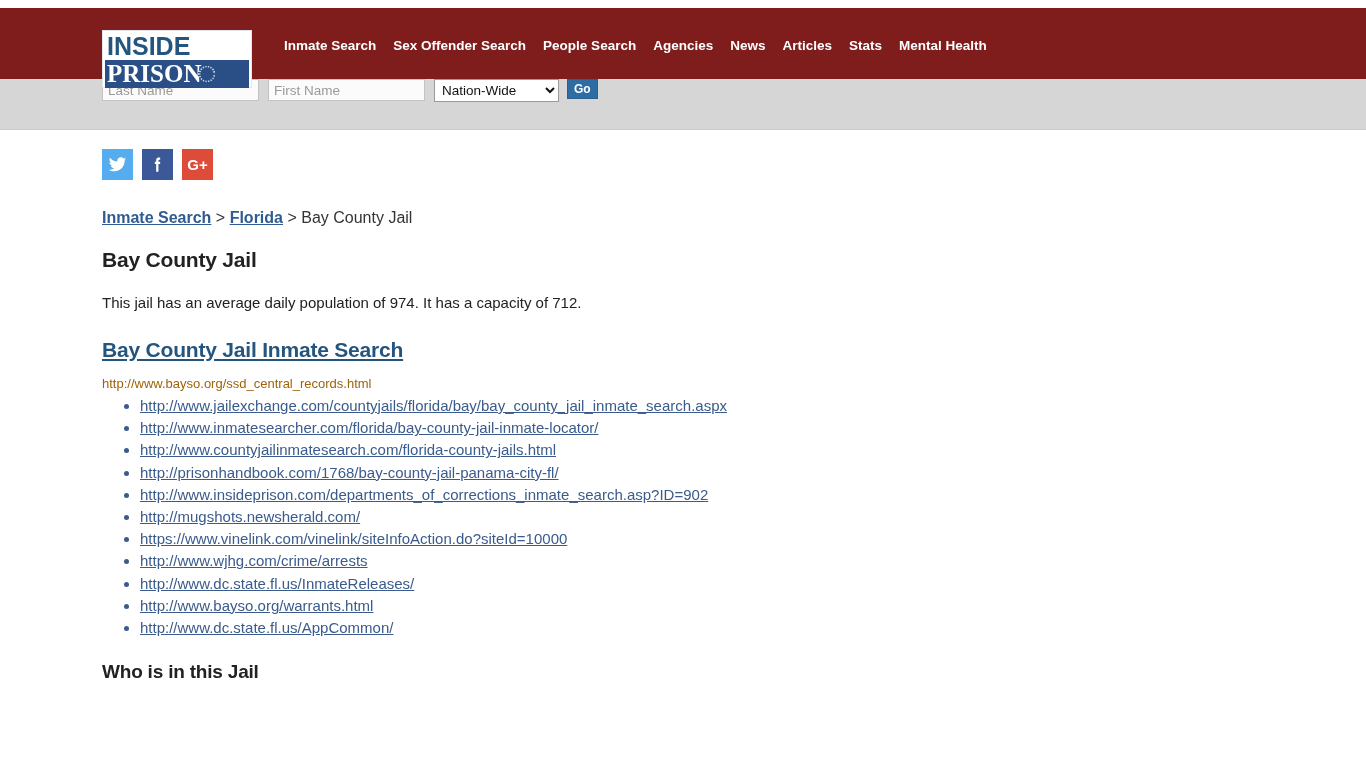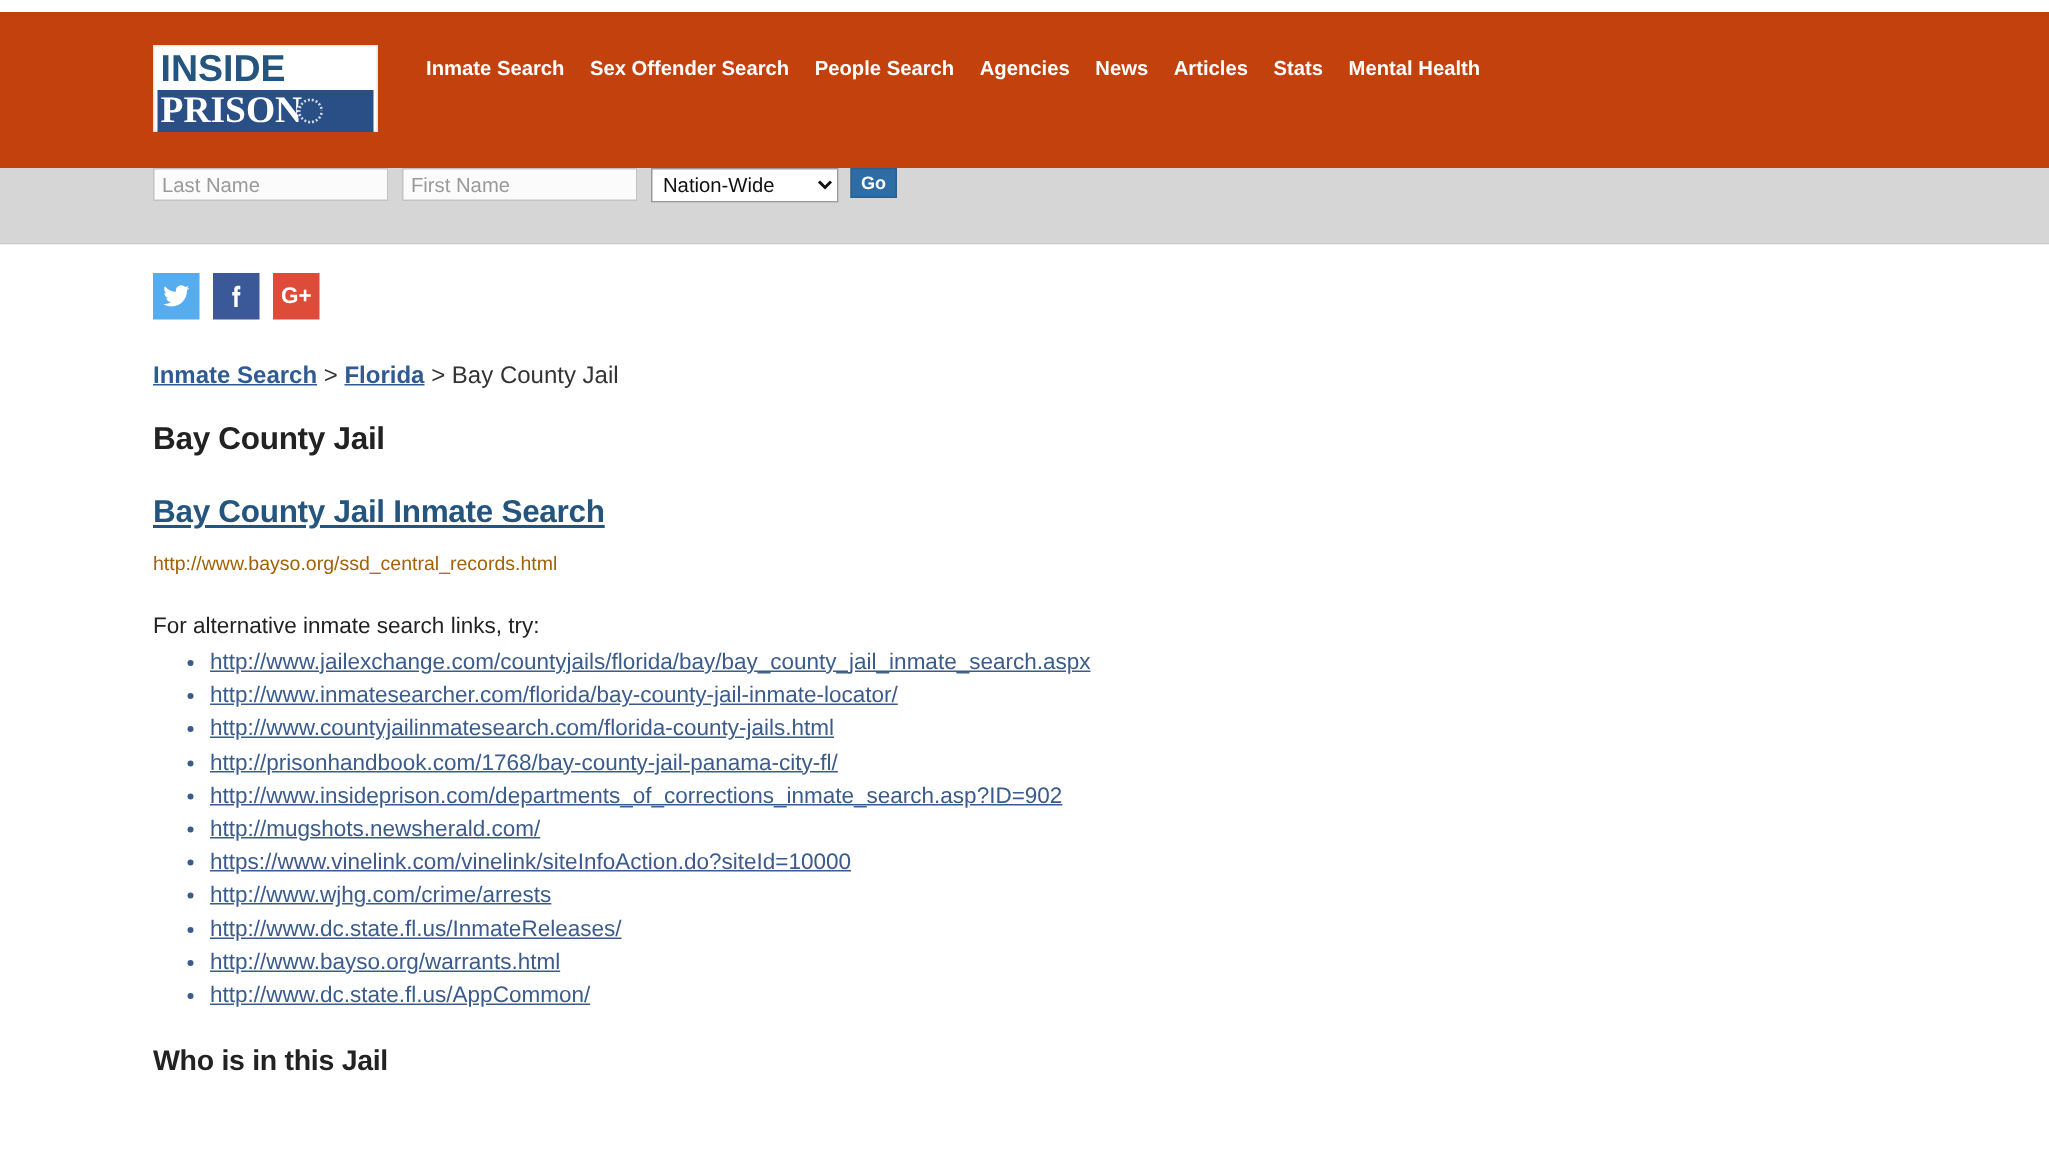--- a/index.html
+++ b/index.html
@@ -16,22 +16,22 @@
 
   
   .top-strip {
     height: 8px;
     background: #ffffff;
     width: 100%;
   }
 
   
   .site-header {
-    background: #c2410c;
-    height: 104px;
+    background: #7f1d1d;
+    height: 71px;
     width: 100%;
     position: relative;
   }
   .header-inner {
     position: relative;
     height: 100%;
   }
   .logo {
     position: absolute;
     left: 102px;
@@ -319,29 +319,29 @@
   <div class="breadcrumb">
     <a href="#">Inmate Search</a>
     <span class="sep">&gt;</span>
     <a href="#">Florida</a>
     <span class="sep">&gt;</span>
     <span class="current">Bay County Jail</span>
   </div>
 
   <h1 class="page-title">Bay County Jail</h1>
 
+  <p class="intro">This jail has an average daily population of 974. It has a capacity of 712.</p>
 
   <h2 class="search-heading">
     <a href="#">Bay County Jail Inmate Search</a>
   </h2>
 
   <p class="source-url">http://www.bayso.org/ssd_central_records.html</p>
 
 
-  <p class="alt-intro">For alternative inmate search links, try:</p>
 
   <ul class="link-list">
     <li><a href="#">http://www.jailexchange.com/countyjails/florida/bay/bay_county_jail_inmate_search.aspx</a></li>
     <li><a href="#">http://www.inmatesearcher.com/florida/bay-county-jail-inmate-locator/</a></li>
     <li><a href="#">http://www.countyjailinmatesearch.com/florida-county-jails.html</a></li>
     <li><a href="#">http://prisonhandbook.com/1768/bay-county-jail-panama-city-fl/</a></li>
     <li><a href="#">http://www.insideprison.com/departments_of_corrections_inmate_search.asp?ID=902</a></li>
     <li><a href="#">http://mugshots.newsherald.com/</a></li>
     <li><a href="#">https://www.vinelink.com/vinelink/siteInfoAction.do?siteId=10000</a></li>
     <li><a href="#">http://www.wjhg.com/crime/arrests</a></li>

